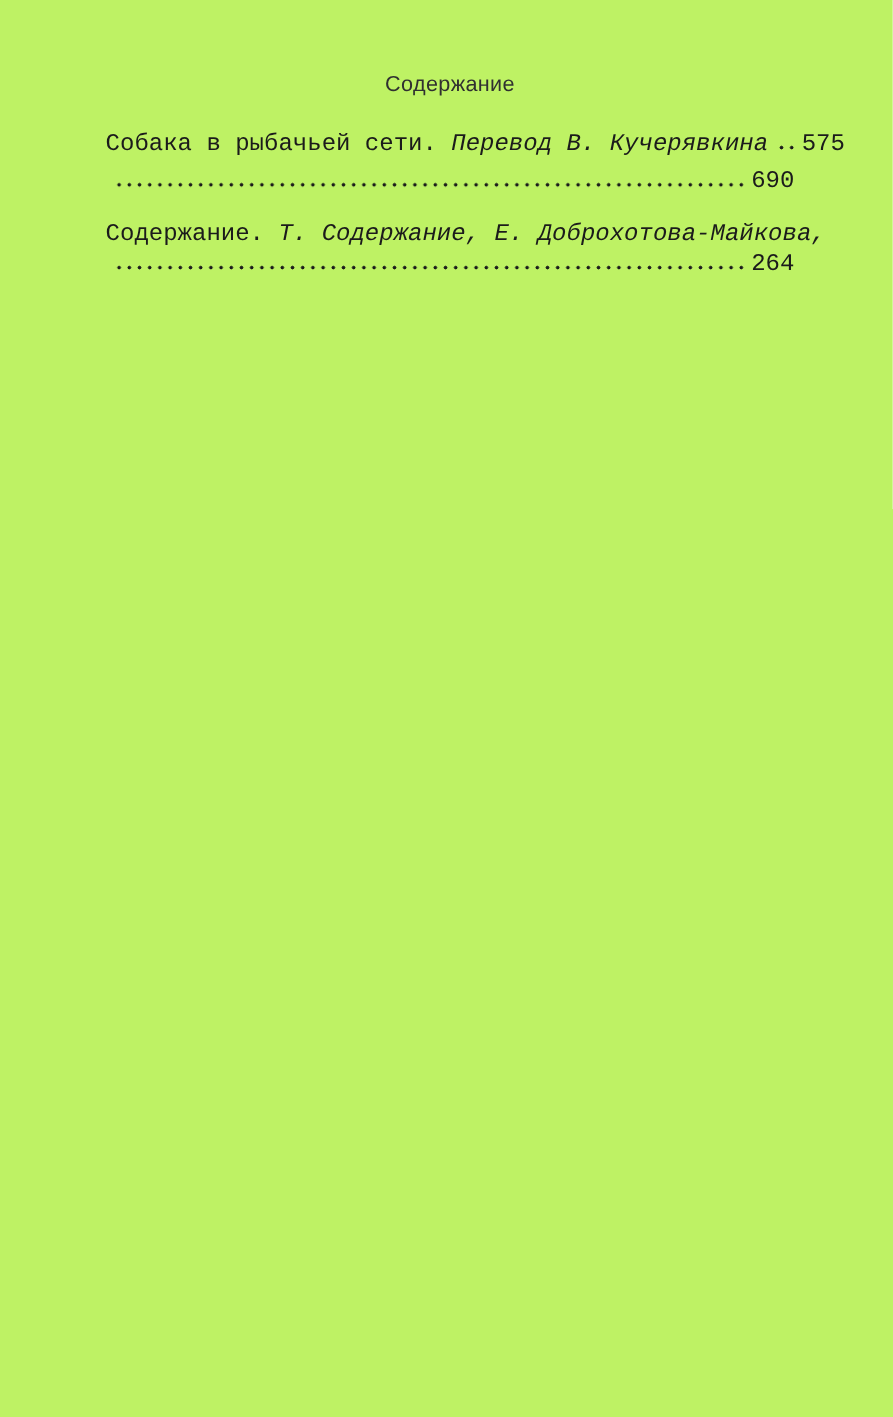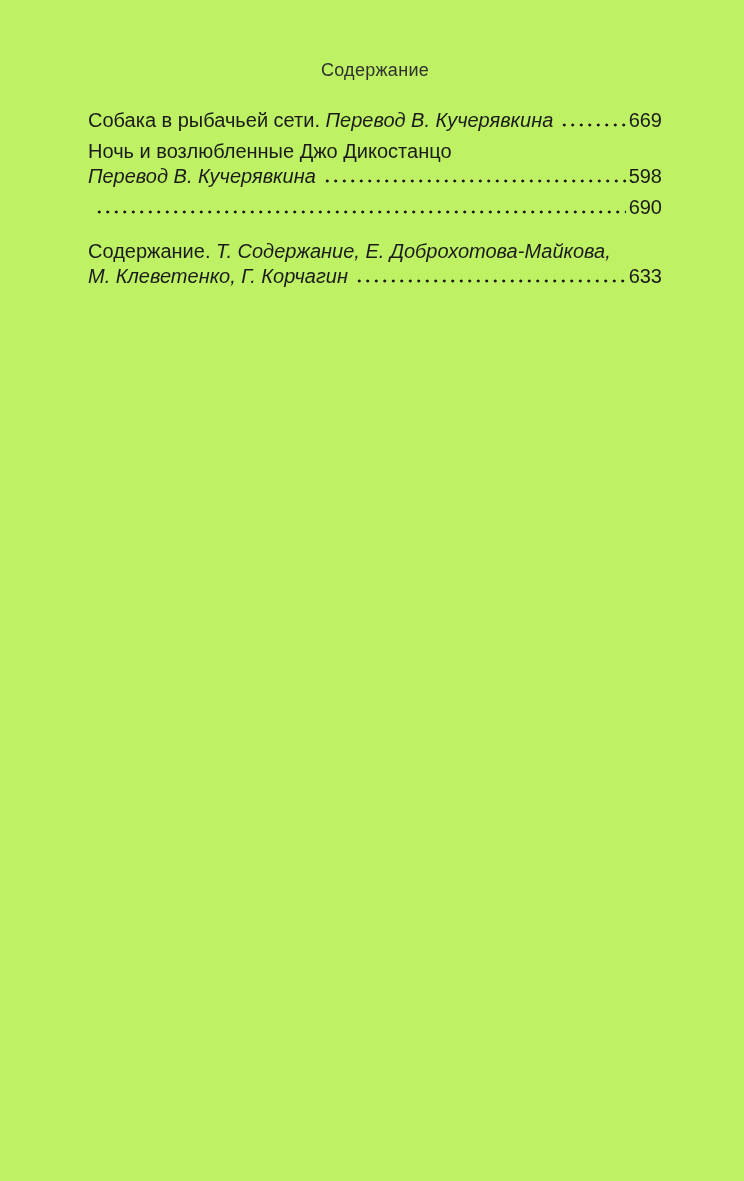--- a/index.html
+++ b/index.html
@@ -32,21 +32,21 @@
   }
   .toc-entry {
     margin: 0 0 6px 0;
   }
   .toc-entry.spaced {
     margin-top: 19px;
   }
   .toc-line {
     display: flex;
     align-items: baseline;
-    font-family: Liberation Sans, sans-serif;
+    font-family: Liberation Mono, monospace;
     font-size: 20px;
     line-height: 25px;
     color: #1b1b1b;
   }
   .line-text {
     flex: 0 0 auto;
     white-space: nowrap;
   }
   .seg.it {
     font-style: italic;
@@ -69,44 +69,33 @@
 <body>
 
 <div class="page">
   <div class="content">
     <h1 class="toc-title">Содержание</h1>
     <div id="toc-entries">
         <div class="toc-entry">
           <div class="toc-line">
             <span class="line-text"><span class="seg">Собака в рыбачьей сети. </span><span class="seg it">Перевод В. Кучерявкина</span></span>
             <span class="dots"></span>
-            <span class="pg">669</span>
-          </div>
-        </div>
-        <div class="toc-entry">
-          <div class="toc-line">
-            <span class="line-text"><span class="seg">Ночь и возлюбленные Джо Дикостанцо</span></span>
-          </div>
-          <div class="toc-line">
-            <span class="line-text"><span class="seg it">Перевод В. Кучерявкина</span></span>
-            <span class="dots"></span>
-            <span class="pg">598</span>
+            <span class="pg">575</span>
           </div>
         </div>
         <div class="toc-entry">
           <div class="toc-line">
             <span class="dots"></span>
             <span class="pg">690</span>
           </div>
         </div>
         <div class="toc-entry spaced">
           <div class="toc-line">
             <span class="line-text"><span class="seg">Содержание. </span><span class="seg it">Т. Содержание, Е. Доброхотова-Майкова,</span></span>
           </div>
           <div class="toc-line">
-            <span class="line-text"><span class="seg it">М. Клеветенко, Г. Корчагин</span></span>
             <span class="dots"></span>
-            <span class="pg">633</span>
+            <span class="pg">264</span>
           </div>
         </div>
       </div>
   </div>
 </div>
 
 </body></html>

